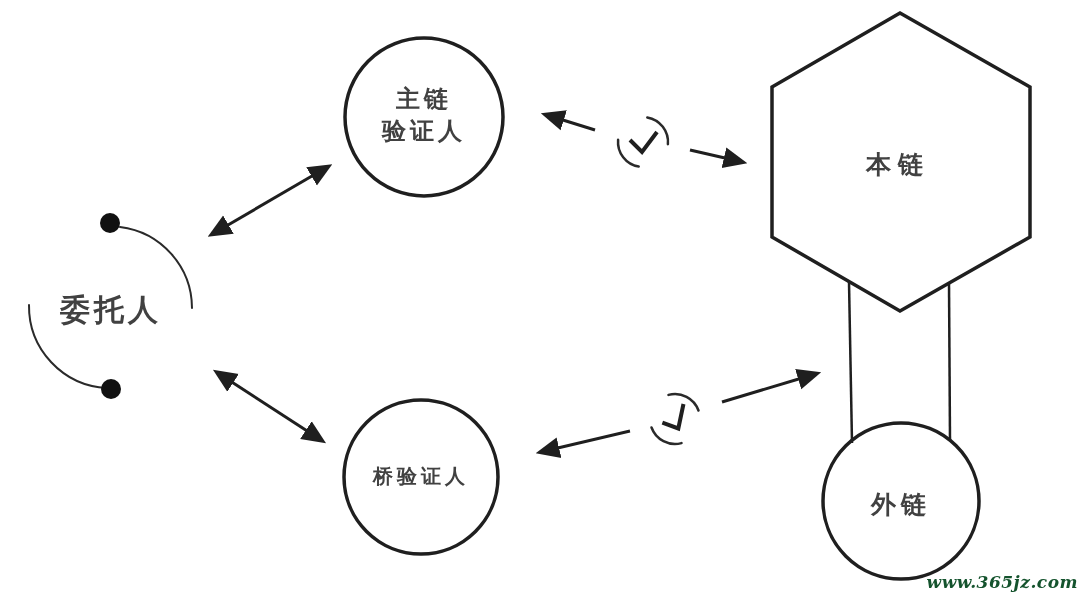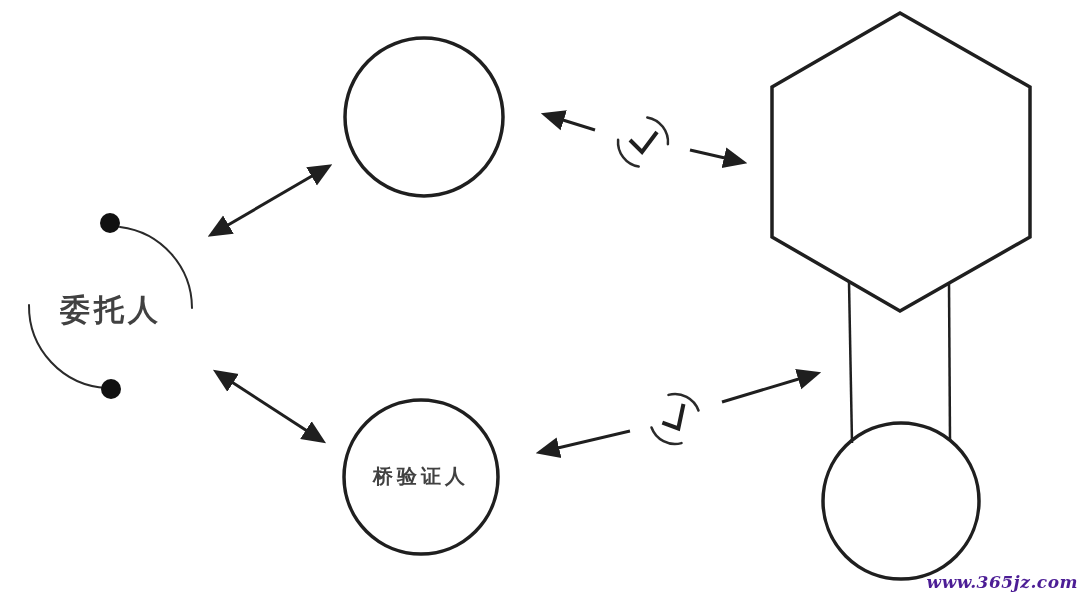--- a/index.html
+++ b/index.html
@@ -34,21 +34,21 @@
   .lbl-external    { left: 839px; top: 488px; width: 124px; font-size: 25px; letter-spacing: 5px; }
 
   .watermark {
     position: absolute;
     right: 2px;
     top: 572px;
     font-family: "DejaVu Serif", serif;
     font-style: italic;
     font-weight: 600;
     font-size: 17px;
-    color: #4c1d95;
+    color: #14532d;
     letter-spacing: 0.5px;
   }
 
   
   .shape   { fill: none; stroke: #1f1f1f; stroke-width: 3.5; }
   .ribbon  { fill: none; stroke: #1f1f1f; stroke-width: 2.5; }
   .arrow   { stroke: #1f1f1f; stroke-width: 3; fill: none; }
   .arc     { fill: none; stroke: #2a2a2a; stroke-width: 2; stroke-linecap: round; }
   .dot     { fill: #111111; stroke: none; }
   .chk-arc { fill: none; stroke: #2a2a2a; stroke-width: 2.5; stroke-linecap: round; }
@@ -95,19 +95,25 @@
 
     <circle class="shape" cx="901" cy="501" r="78"></circle>
 
     <line class="arrow" x1="630" y1="431" x2="545" y2="451" marker-end="url(#ah)"></line>
     <use href="#checkicon" transform="translate(675,419) rotate(-25)"></use>
     <line class="arrow" x1="722" y1="402" x2="812" y2="375" marker-end="url(#ah)"></line>
   </svg>
 
   <div class="node-label lbl-delegator">委托人</div>
 
+  <div class="node-label lbl-main">
+    <div>主链</div>
+    <div>验证人</div>
+  </div>
 
   <div class="node-label lbl-bridge">桥验证人</div>
 
+  <div class="node-label lbl-local">本链</div>
 
+  <div class="node-label lbl-external">外链</div>
 
   <div class="watermark">www.365jz.com</div>
 </div>
 
 </body></html>

